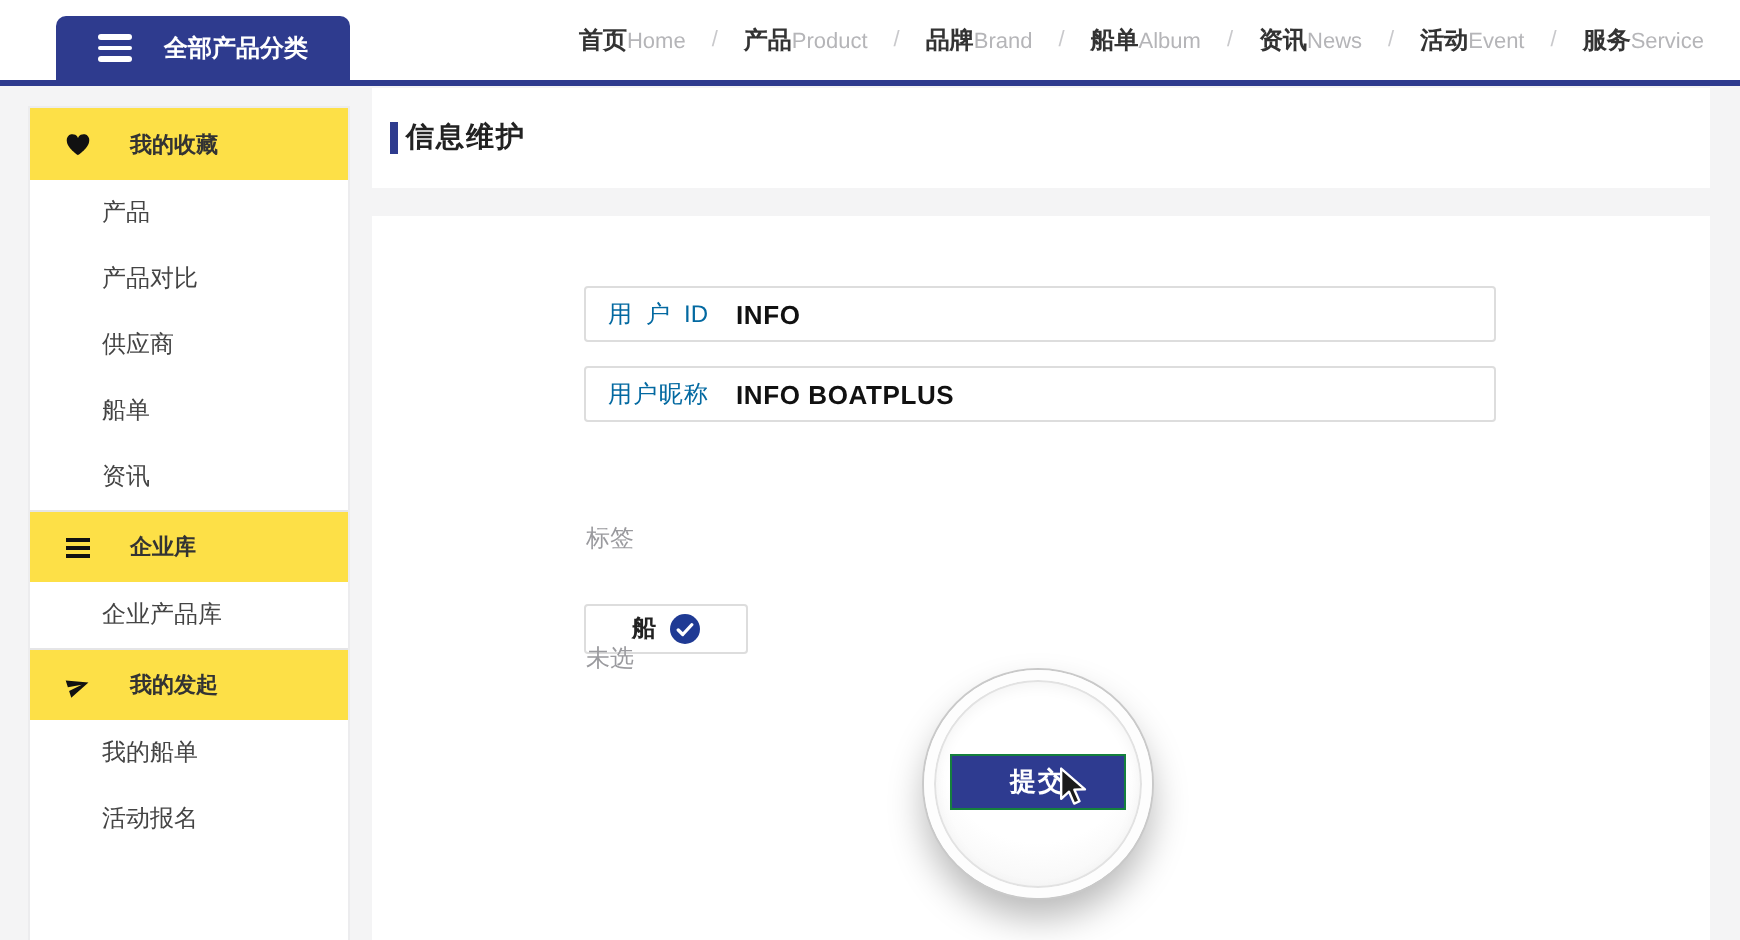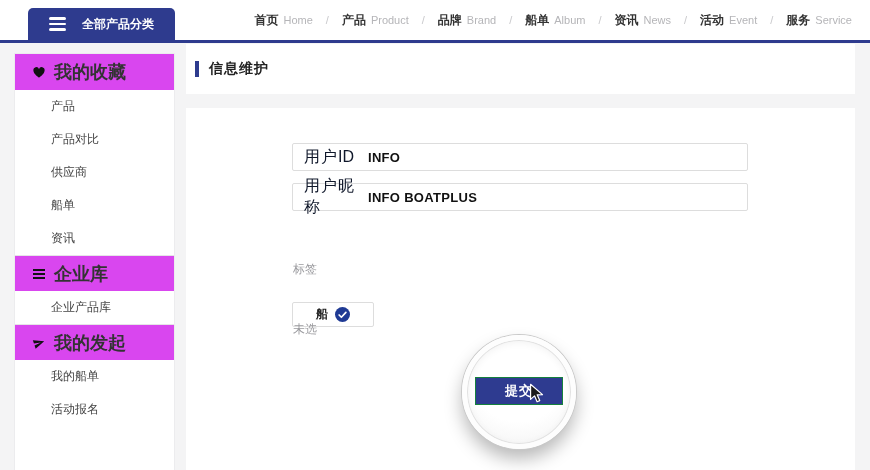--- a/index.html
+++ b/index.html
@@ -12,49 +12,49 @@
             background:#fff; border-bottom:3px solid #2e3b8e; }
   .cat-tab { position:absolute; left:28px; top:8px; height:32px;
              background:#2e3b8e; border-radius:5px 5px 0 0;
              display:flex; align-items:center; gap:16px; padding:0 21px;
              color:#fff; font-size:12px; font-weight:bold; cursor:pointer; }
   .hamburger { display:inline-flex; flex-direction:column; gap:3px; width:17px; }
   .hamburger i { display:block; height:2.5px; background:#fff; border-radius:2px; }
 
   .top-nav { position:absolute; right:18px; top:0; height:40px;
              display:flex; align-items:center; gap:13px; }
-  .nav-item { display:flex; align-items:baseline; gap:5px; cursor:pointer; text-decoration:none; }
+  .nav-item { display:flex; align-items:baseline; cursor:pointer; text-decoration:none; }
   .nav-item .zh { font-size:12px; font-weight:bold; color:#333; }
   .nav-item .en { font-size:11px; color:#b5b5b8; }
   .nav-sep { font-size:11px; color:#c9c9cc; }
 
   
   .sidebar { position:absolute; left:14px; top:53px; width:161px; height:417px;
              background:#fff; border:1px solid #ececee; border-bottom:none; }
-  .sb-section-header { height:36px; display:flex; align-items:center; gap:9px;
-             padding-left:18px; background:#d946ef; border-top:1px solid #e5e5e7;
-             font-size:18px; font-weight:bold; color:#333; cursor:pointer; }
+  .sb-section-header { height:36px; display:flex; align-items:center; gap:20px;
+             padding-left:18px; background:#fde047; border-top:1px solid #e5e5e7;
+             font-size:11px; font-weight:bold; color:#333; cursor:pointer; }
   .sb-section-header:first-child { border-top:none; }
   .sb-icon { width:12px; height:12px; display:inline-flex; align-items:center; justify-content:center; }
   .sb-item { height:33px; line-height:33px; padding-left:36px; font-size:12px;
              color:#444; cursor:pointer; background:#fff; }
 
   
   .title-band { position:absolute; left:186px; top:44px; width:669px; height:50px;
                 background:#fff; display:flex; align-items:center; }
   .title-accent { width:4px; height:16px; background:#2e3b8e; margin-left:9px; }
-  .page-title { font-size:14px; font-weight:bold; color:#222; margin-left:10px; letter-spacing:1px; }
+  .page-title { font-size:14px; font-weight:bold; color:#222; margin-left:4px; letter-spacing:1px; }
 
   
   .panel { position:absolute; left:186px; top:108px; width:669px; height:362px; background:#fff; }
 
   .field { position:absolute; left:106px; width:456px; height:28px;
            border:1px solid #ddd; border-radius:2px; background:#fff;
            display:flex; align-items:center; padding:0 11px; }
-  .flabel { width:50px; font-size:16px; color:#0f172a;
+  .flabel { width:50px; font-size:12px; color:#0369a1;
             text-align:justify; text-align-last:justify; }
   .fvalue { margin-left:14px; font-size:13px; font-weight:bold; color:#111; letter-spacing:.3px; }
   .spinner { position:absolute; right:9px; top:50%; transform:translateY(-50%); }
 
   .tglabel { position:absolute; left:107px; font-size:12px; color:#9a9a9e; line-height:16px; }
 
   .tag-chip { position:absolute; left:106px; top:194px; width:82px; height:25px;
               border:1px solid #ddd; border-radius:2px; background:#fff;
               display:flex; align-items:center; justify-content:center; gap:7px; cursor:pointer; }
   .tag-chip .tag-text { font-size:12px; font-weight:bold; color:#222; }

